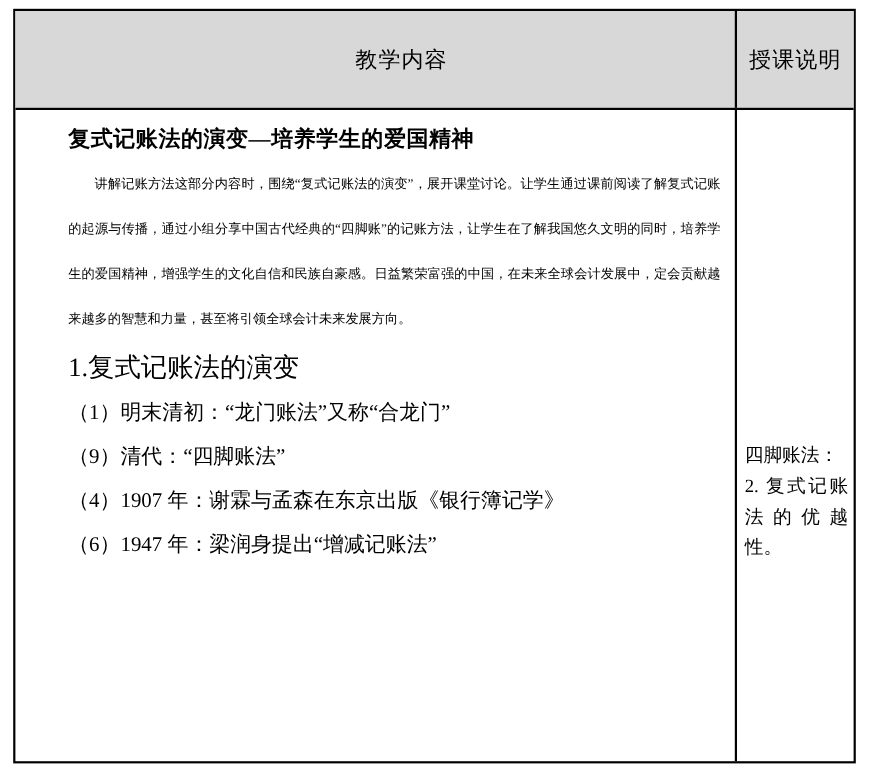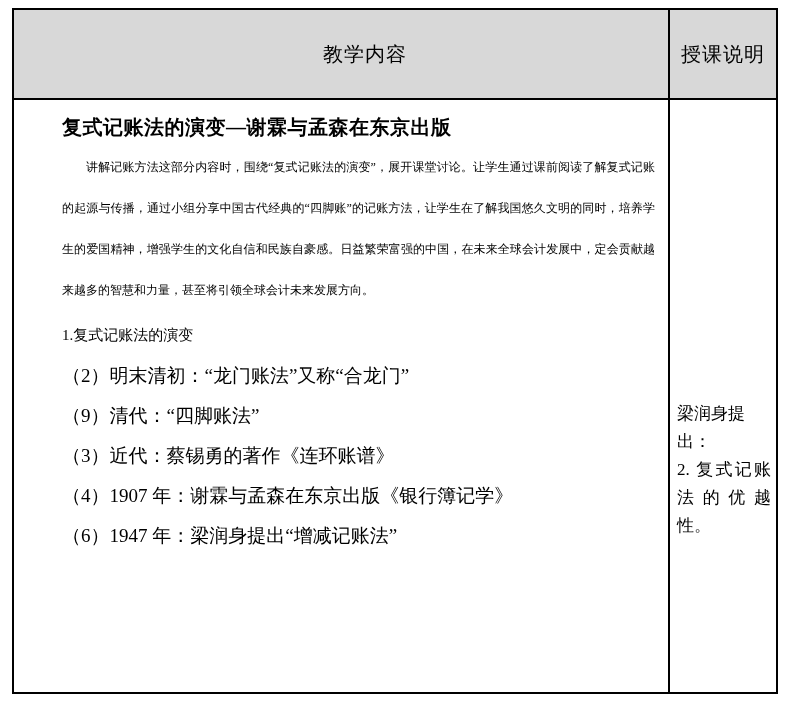--- a/index.html
+++ b/index.html
@@ -76,21 +76,21 @@
     letter-spacing: 0.5px;
   }
   .doc-para {
     font-size: 12px;
     line-height: 41px;
     text-indent: 2em;
     text-align: justify;
     margin: 2px 0 0 0;
   }
   .list-title {
-    font-size: 15px;
+    font-size: 24px;
     line-height: 42px;
     margin-top: 3px;
   }
   .list-item {
     font-size: 19px;
     line-height: 40px;
   }
   .notes-cell {
     padding: 300px 5px 0 7px;
     font-size: 17px;
@@ -116,30 +116,29 @@
       <div class="cell left header-cell">
         <span>教学内容</span>
       </div>
       <div class="cell right header-cell">
         <span>授课说明</span>
       </div>
     </div>
 
     <div class="row body">
       <div class="cell left content-cell">
-        <div class="doc-title">复式记账法的演变—谢霖与孟森在东京出版</div>
+        <div class="doc-title">复式记账法的演变—培养学生的爱国精神</div>
         <div class="doc-para">讲解记账方法这部分内容时，围绕“复式记账法的演变”，展开课堂讨论。让学生通过课前阅读了解复式记账的起源与传播，通过小组分享中国古代经典的“四脚账”的记账方法，让学生在了解我国悠久文明的同时，培养学生的爱国精神，增强学生的文化自信和民族自豪感。日益繁荣富强的中国，在未来全球会计发展中，定会贡献越来越多的智慧和力量，甚至将引领全球会计未来发展方向。</div>
         <div class="list-title">1.复式记账法的演变</div>
-        <div class="list-item">（2）明末清初：“龙门账法”又称“合龙门”</div>
+        <div class="list-item">（1）明末清初：“龙门账法”又称“合龙门”</div>
         <div class="list-item">（9）清代：“四脚账法”</div>
-        <div class="list-item">（3）近代：蔡锡勇的著作《连环账谱》</div>
         <div class="list-item">（4）1907 年：谢霖与孟森在东京出版《银行簿记学》</div>
         <div class="list-item">（6）1947 年：梁润身提出“增减记账法”</div>
       </div>
 
       <div class="cell right notes-cell">
-        <div class="notes-title">梁润身提出：</div>
+        <div class="notes-title">四脚账法：</div>
         <div class="note-item">2. 复式记账法的优越性。</div>
       </div>
     </div>
 
   </div>
 </div>
 
 </body></html>

